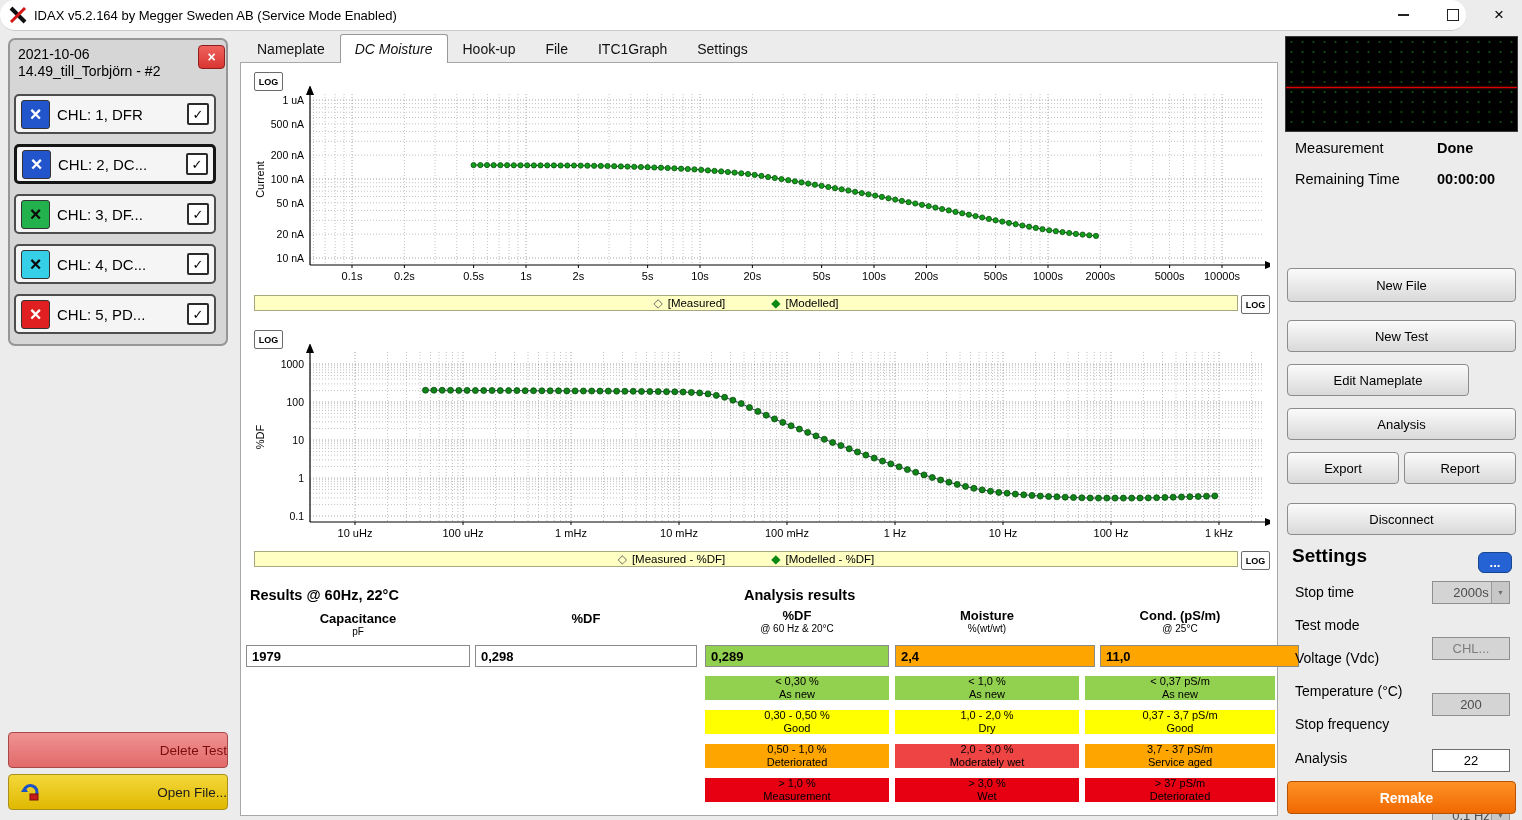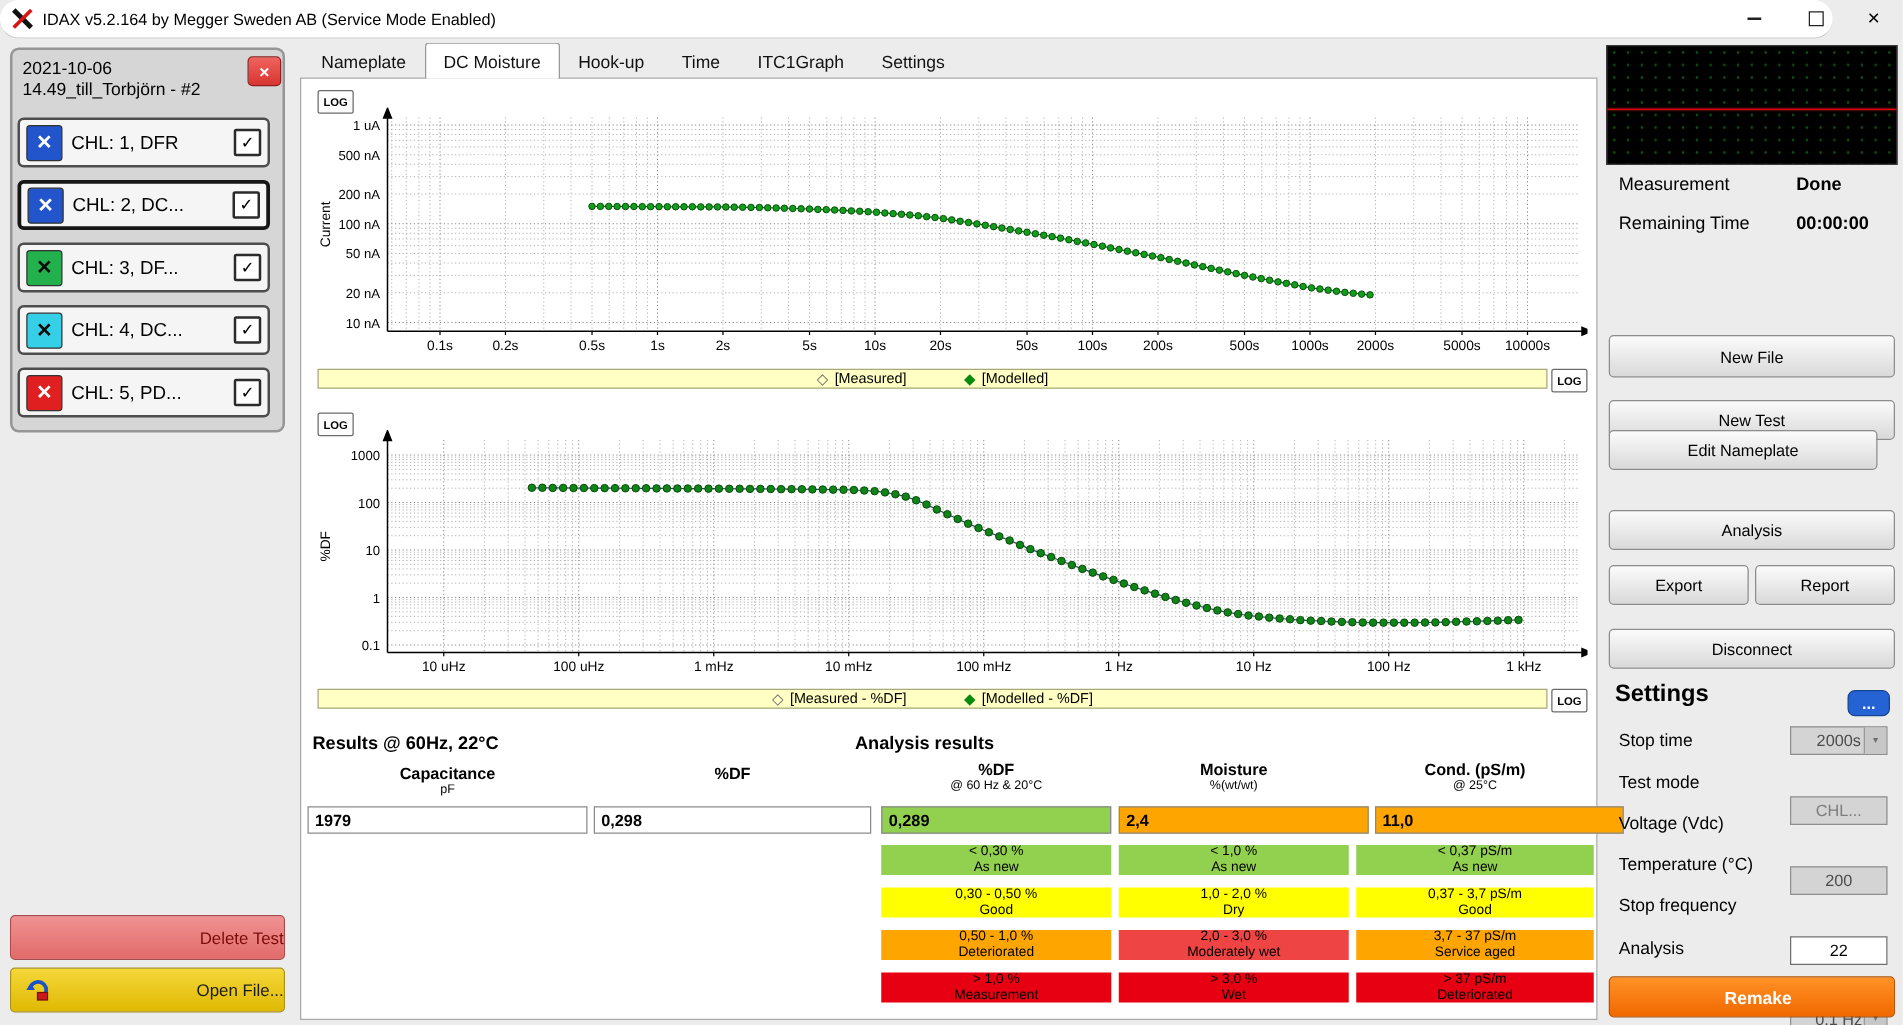--- a/index.html
+++ b/index.html
@@ -18,21 +18,21 @@
   .chl-icon{width:27px;height:27px;border-radius:3px;display:flex;align-items:center;justify-content:center;font-size:20px;font-weight:bold;flex:0 0 auto;border:1px solid #333;}
   .chl-label{font-size:15px;flex:1 1 auto;white-space:nowrap;overflow:hidden;}
   .chk{width:18px;height:18px;background:#fff;border:2px solid #2b2b2b;border-radius:2px;display:flex;align-items:center;justify-content:center;font-size:13px;font-weight:bold;flex:0 0 auto;}
   .closebtn{width:25px;height:22px;background:linear-gradient(#f0635f,#d93531);border:1px solid #8f1f1c;border-radius:4px;color:#fff;font-weight:bold;font-size:14px;display:flex;align-items:center;justify-content:center;}
   .bigbtn{left:8px;width:220px;height:36px;border-radius:4px;display:flex;align-items:center;justify-content:flex-end;font-size:13.5px;box-sizing:border-box;}
   .delbtn{top:732px;background:linear-gradient(#f09292,#e26a6a);border:1px solid #a84848;color:#7c0b0b;}
   .openbtn{top:774px;background:linear-gradient(#f4d73a,#dfb902);border:1px solid #a8901a;color:#1c1c1c;}
   
   .tabstrip{left:242px;top:34px;height:29px;display:flex;align-items:flex-end;}
   .tab{padding:5px 14px 6px 14px;font-size:14px;color:#111;border:1px solid transparent;border-bottom:none;}
-  .tab.active{background:#fff;border-color:#999;border-radius:3px 3px 0 0;position:relative;z-index:3;padding-top:6px;}
+  .tab.active{background:#fff;border-color:#999;border-radius:3px 3px 0 0;position:relative;z-index:3;padding-top:6px;font-style:italic;}
   .mainpanel{left:240px;top:62px;width:1038px;height:754px;background:#fff;border:1px solid #a8a8a8;box-sizing:border-box;}
   .logbtn{width:27px;height:17px;background:#fdfdfd;border:1px solid #6b6b6b;border-radius:2px;font-size:9px;font-weight:bold;display:flex;align-items:center;justify-content:center;z-index:4;}
   .legend{height:16px;background:#ffffc4;border:1px solid #a8a87e;box-sizing:border-box;display:flex;align-items:center;justify-content:center;gap:46px;font-size:11.5px;}
   .legitem{display:flex;align-items:center;gap:5px;}
   svg{font-family:"Liberation Sans","DejaVu Sans",sans-serif;}
   
   .sectitle{font-size:14.5px;font-weight:bold;}
   .colhead{text-align:center;font-size:13px;font-weight:bold;line-height:15px;}
   .colsub{text-align:center;font-size:10px;line-height:12px;}
   .valbox{height:22px;border:1px solid #8a8a8a;box-sizing:border-box;display:flex;align-items:center;padding-left:5px;font-size:13px;font-weight:bold;background:#fff;}
@@ -141,21 +141,21 @@
     <rect x="9" y="11" width="8" height="6" fill="#c81a1a" stroke="#7a0f0f"></rect>
   </svg>
   <span>Open File...</span>
 </div>
 
 <div class="abs mainpanel"></div>
 <div class="abs tabstrip">
   <div class="tab">Nameplate</div>
   <div class="tab active">DC Moisture</div>
   <div class="tab">Hook-up</div>
-  <div class="tab">Time</div>
+  <div class="tab">File</div>
   <div class="tab">ITC1Graph</div>
   <div class="tab">Settings</div>
 </div>
 
 <div class="abs logbtn" style="left:254px;top:72px">LOG</div>
 <svg id="chart1" class="abs" style="left:250px;top:86px" width="1020" height="212">
     <line x1="63.398317566753995" y1="8" x2="63.398317566753995" y2="179" stroke="#b4b4b4" stroke-width="0.8" stroke-dasharray="1 2"></line>
     <line x1="75.0470589624807" y1="8" x2="75.0470589624807" y2="179" stroke="#b4b4b4" stroke-width="0.8" stroke-dasharray="1 2"></line>
     <line x1="85.13765773659817" y1="8" x2="85.13765773659817" y2="179" stroke="#b4b4b4" stroke-width="0.8" stroke-dasharray="1 2"></line>
     <line x1="94.03819664244251" y1="8" x2="94.03819664244251" y2="179" stroke="#b4b4b4" stroke-width="0.8" stroke-dasharray="1 2"></line>
@@ -632,21 +632,21 @@
   <div class="colhead">Capacitance</div>
   <div class="colsub">pF</div>
 </div>
 <div class="abs" style="left:475px;top:611px;width:222px">
   <div class="colhead">%DF</div>
   <div class="colsub"></div>
 </div>
 <div class="abs valbox" style="left:246px;top:645px;width:224px">1979</div>
 <div class="abs valbox" style="left:475px;top:645px;width:222px">0,298</div>
 
-<div class="abs sectitle" style="left:684px;top:587px">Analysis results</div>
+<div class="abs sectitle" style="left:744px;top:587px">Analysis results</div>
 
 <div class="abs" style="left:705px;top:608px;width:184px">
   <div class="colhead">%DF</div>
   <div class="colsub">@ 60 Hz &amp; 20°C</div>
 </div>
 <div class="abs" style="left:895px;top:608px;width:184px">
   <div class="colhead">Moisture</div>
   <div class="colsub">%(wt/wt)</div>
 </div>
 <div class="abs" style="left:1085px;top:608px;width:190px">
@@ -718,21 +718,21 @@
   <span class="lab">Measurement</span>
   <span class="val">Done</span>
 </div>
 <div class="abs mrow" style="top:171px">
   <span class="lab">Remaining Time</span>
   <span class="val">00:00:00</span>
 </div>
 
 <div class="abs rbtn" style="left:1287px;top:268px;width:229px;height:34px">New File</div>
 <div class="abs rbtn" style="left:1287px;top:320px;width:229px;height:32px">New Test</div>
-<div class="abs rbtn" style="left:1287px;top:344px;width:215px;height:32px">Edit Nameplate</div>
+<div class="abs rbtn" style="left:1287px;top:364px;width:182px;height:32px">Edit Nameplate</div>
 <div class="abs rbtn" style="left:1287px;top:408px;width:229px;height:32px">Analysis</div>
 <div class="abs rbtn" style="left:1287px;top:452px;width:112px;height:32px">Export</div>
 <div class="abs rbtn" style="left:1404px;top:452px;width:112px;height:32px">Report</div>
 <div class="abs rbtn" style="left:1287px;top:503px;width:229px;height:32px">Disconnect</div>
 
 <div class="abs" style="left:1292px;top:545px;font-size:19px;font-weight:bold">Settings</div>
 <div class="abs dots-btn">...</div>
 
 <div class="abs settlabel" style="left:1295px;top:584px">Stop time</div>
 <div class="abs ctrl dis" style="left:1432px;top:581px;width:78px">

